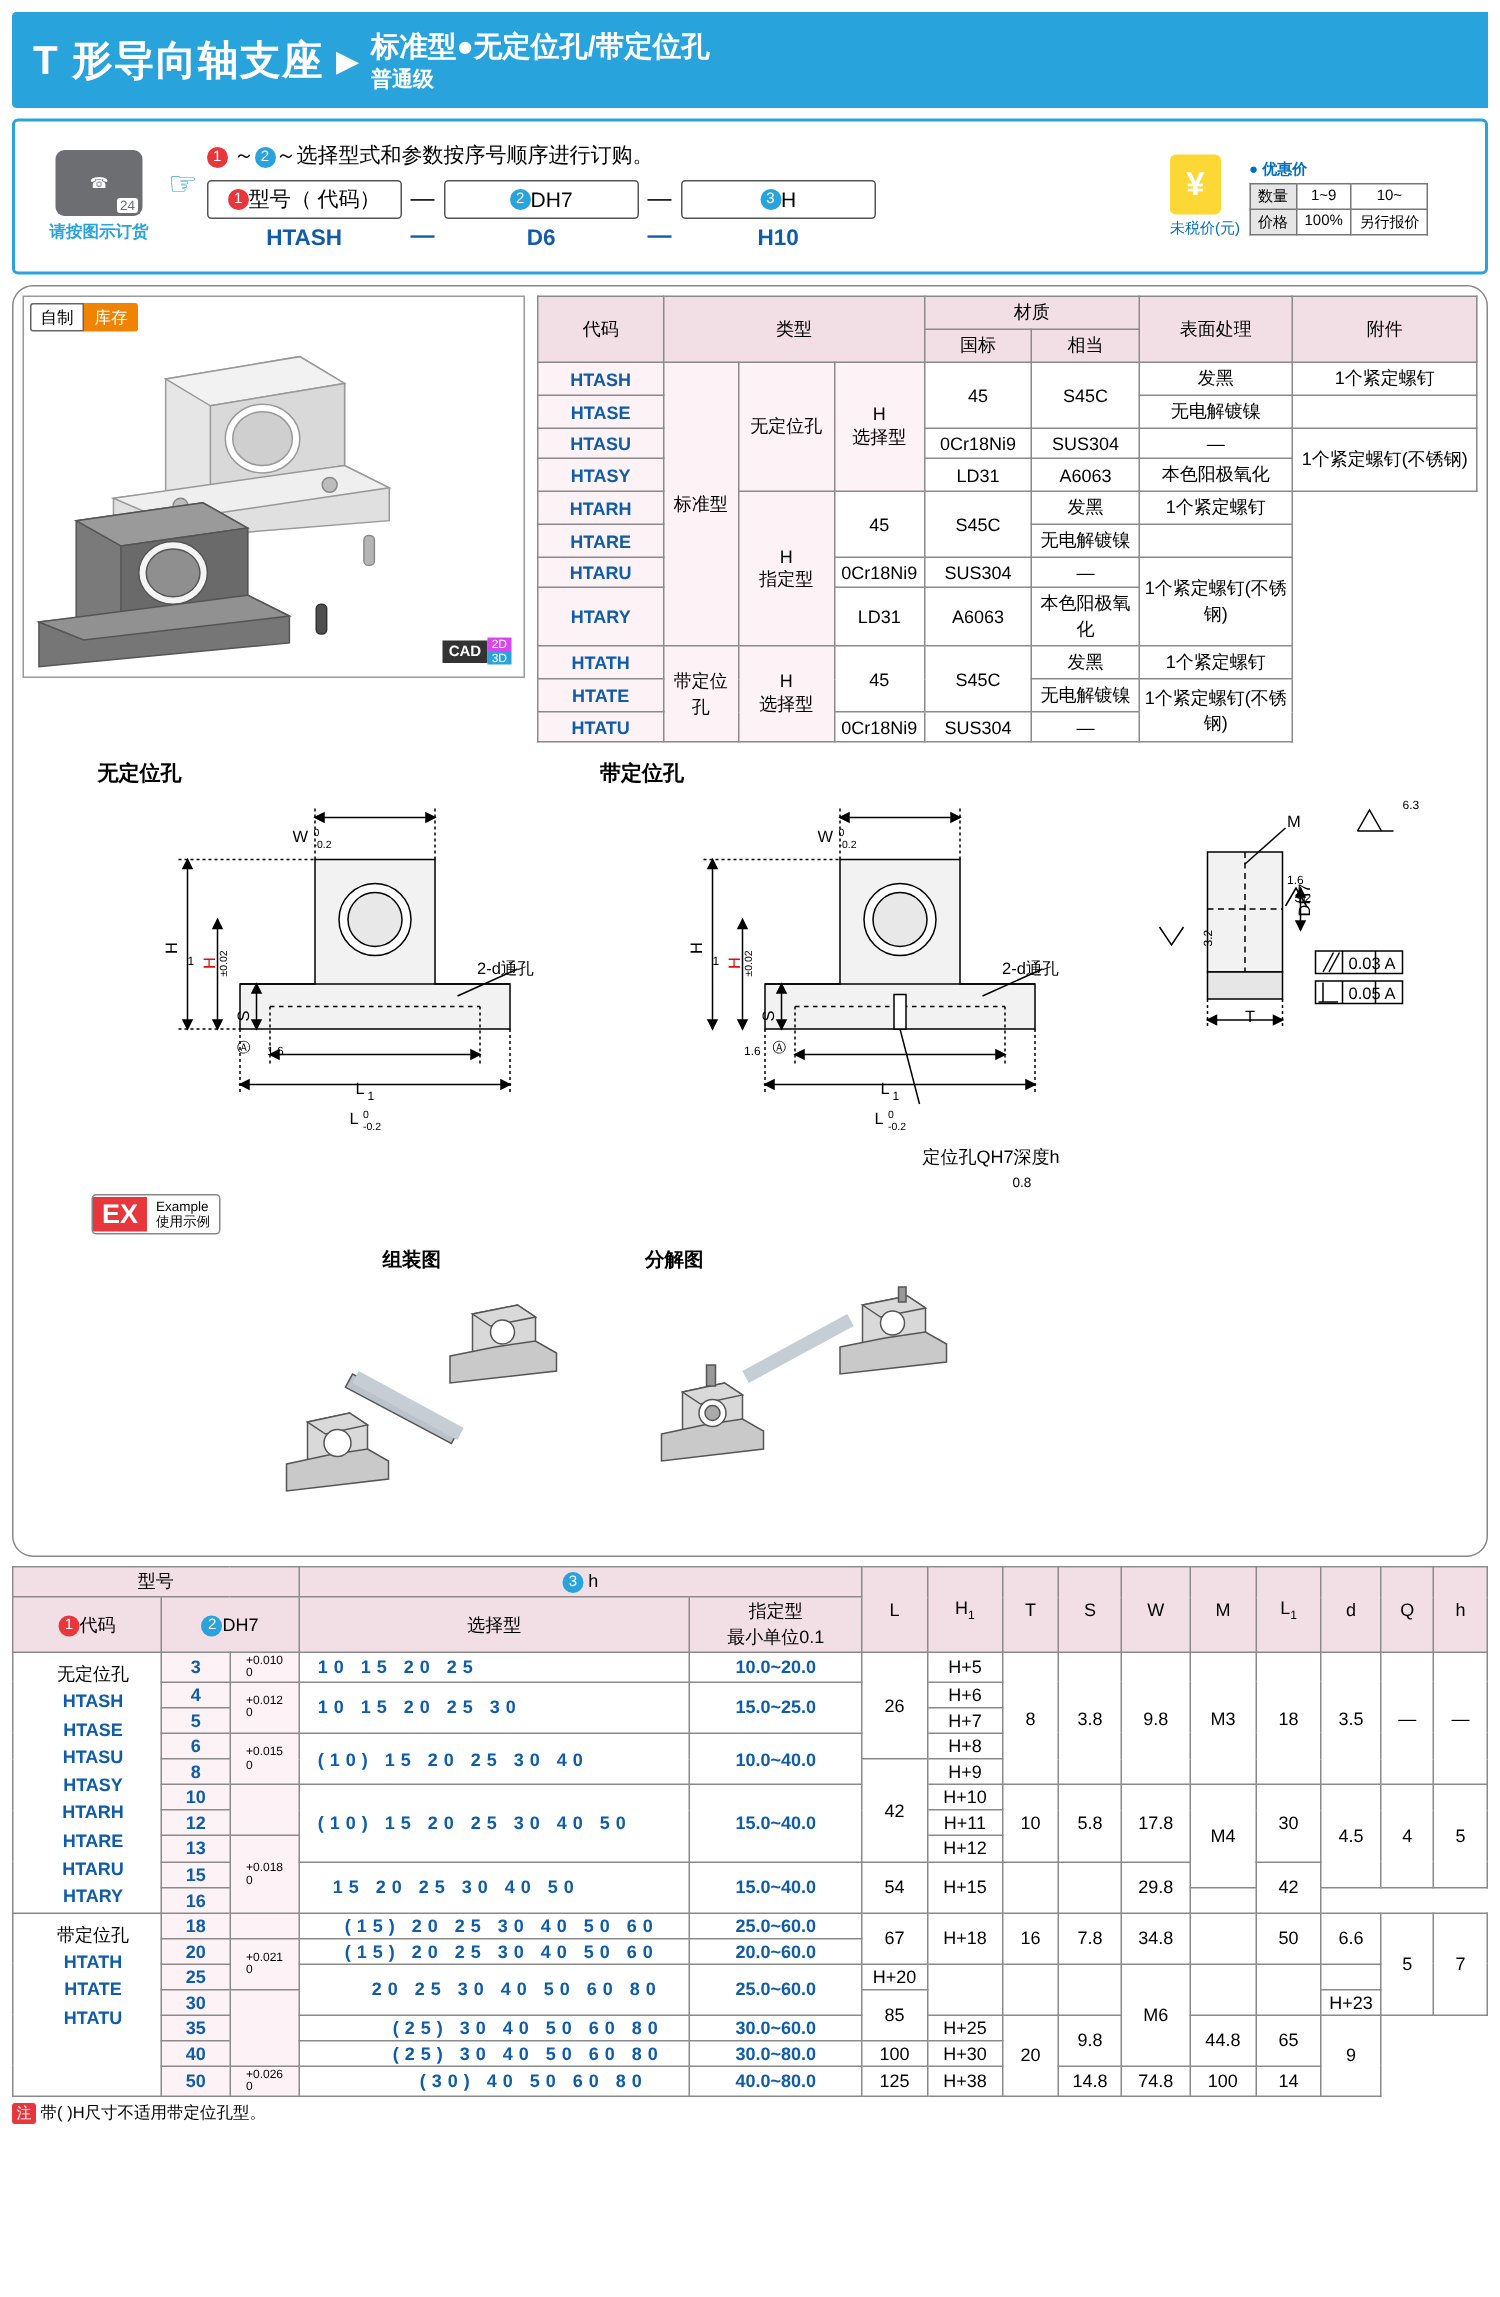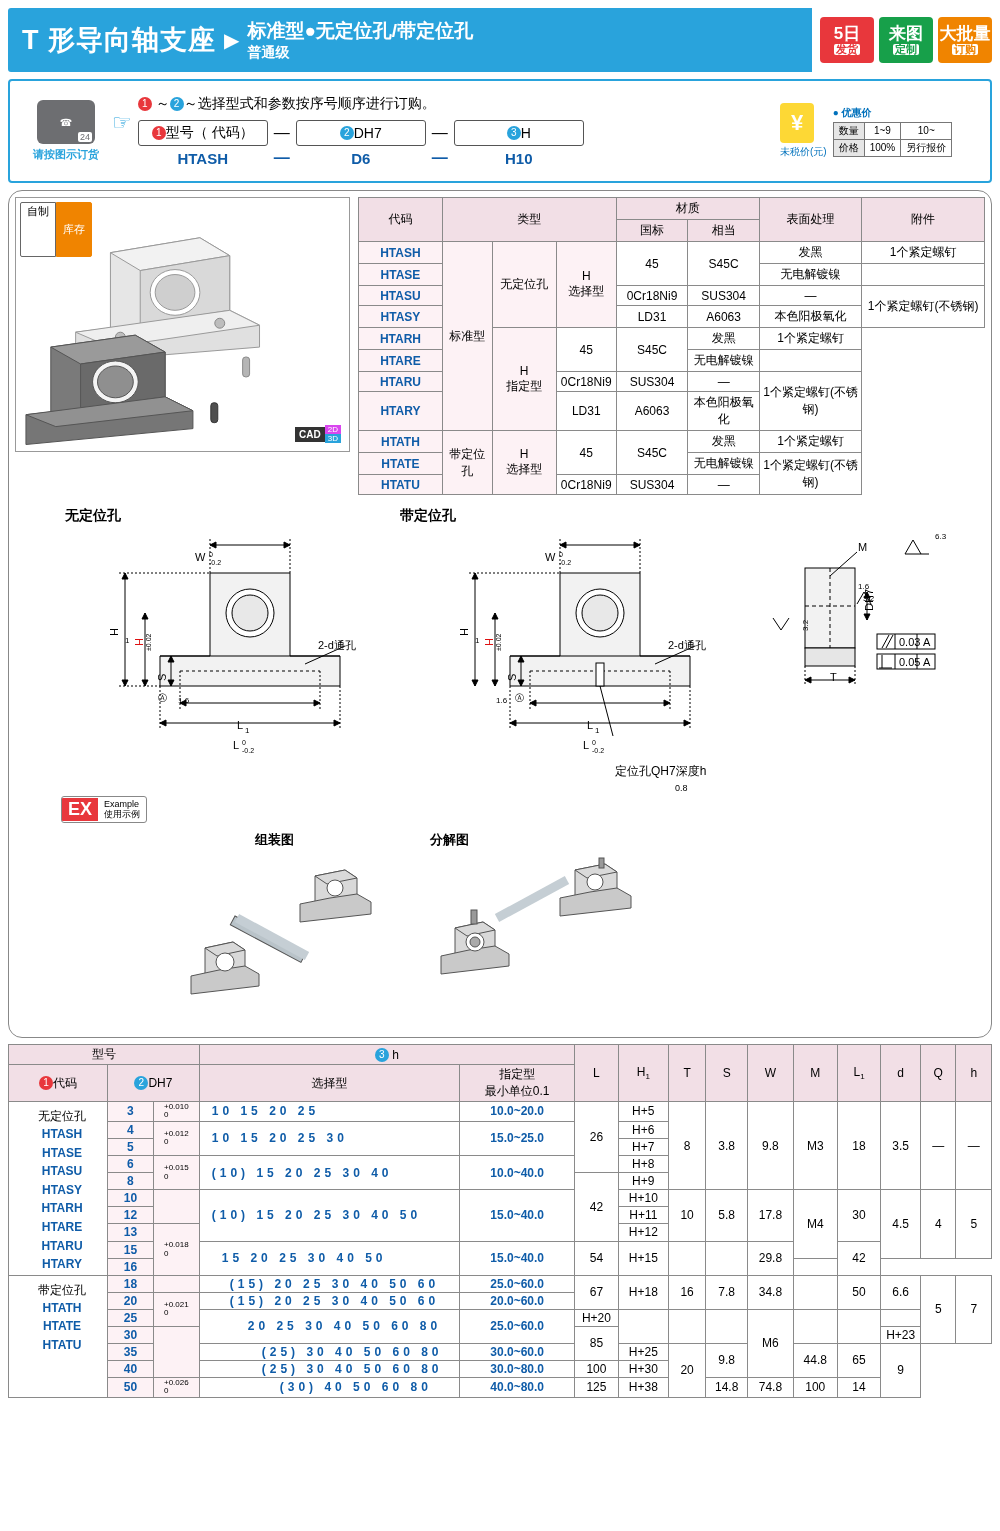--- a/index.html
+++ b/index.html
@@ -67,21 +67,21 @@
   .price-tbl td { border:1px solid #777; padding:1px 5px; text-align:center; font-size:10px; }
   .price-tbl td.h { background:#e6e6e6; }
   .untax { color:#0071bc; font-size:10px; text-align:right; margin-top:2px;}
 
   
   .main-box { margin-top:7px; border:1px solid #888; border-radius:14px; padding:6px; }
   .top-row { display:flex; gap:8px; }
   .photo-box { width:335px; border:1px solid #999; position:relative; height:255px; background:#fff; }
   .tag-row { position:absolute; top:4px; left:4px; display:flex; font-size:11px; z-index:3;}
   .tag-row .t1 { border:1px solid #666; background:#fff; padding:1px 6px; border-radius:2px 0 0 2px; }
-  .tag-row .t2 { background:#f08400; color:#fff; padding:19px 6px; border:1px solid #f08400; border-radius:0 2px 2px 0;}
+  .tag-row .t2 { background:#f08400; color:#fff; padding:1px 6px; border:1px solid #f08400; border-radius:0 2px 2px 0;}
   .cadtag { position:absolute; right:8px; bottom:8px; display:flex; align-items:center; font-size:10px; }
   .cadtag .c { background:#333; color:#fff; padding:2px 4px; font-weight:bold; }
   .cadtag .d { display:flex; flex-direction:column; }
   .cadtag .d span { background:#d946ef; color:#fff; font-size:8px; padding:0 3px; }
   .cadtag .d span.b2 { background:#29a3dc; }
 
   
   .photo-art { position:absolute; inset:0; }
 
   
@@ -119,34 +119,20 @@
 <div class="page">
 
   <div class="header">
     <div class="hdr-title">
       <span class="main">T 形导向轴支座</span>
       <span class="arrow">▶</span>
       <span class="sub">
         <span class="l1">标准型●无定位孔/带定位孔</span>
         <span class="l2">普通级</span>
       </span>
-    </div>
-    <div class="hdr-badges">
-      <div class="badge red">
-        <span class="big">5日</span>
-        <span class="sm">发货</span>
-      </div>
-      <div class="badge green">
-        <span class="big">来图</span>
-        <span class="sm">定制</span>
-      </div>
-      <div class="badge org">
-        <span class="big">大批量</span>
-        <span class="sm">订购</span>
-      </div>
     </div>
   </div>
 
   <div class="order-box">
     <div class="phone-col">
       <div class="phone-icon">
         ☎
         <span class="t24">24</span>
       </div>
       <div class="phone-cap">请按图示订货</div>
@@ -782,15 +768,19 @@
         <td>125</td>
         <td>H+38</td>
         <td>14.8</td>
         <td>74.8</td>
         <td>100</td>
         <td>14</td>
       </tr>
     </tbody>
       </table>
 
+    <div class="footnote">
+      <span class="fnmark">注</span>
+      <span>带( )H尺寸不适用带定位孔型。</span>
+    </div>
   </div>
 
 </div>
 
 </body></html>

